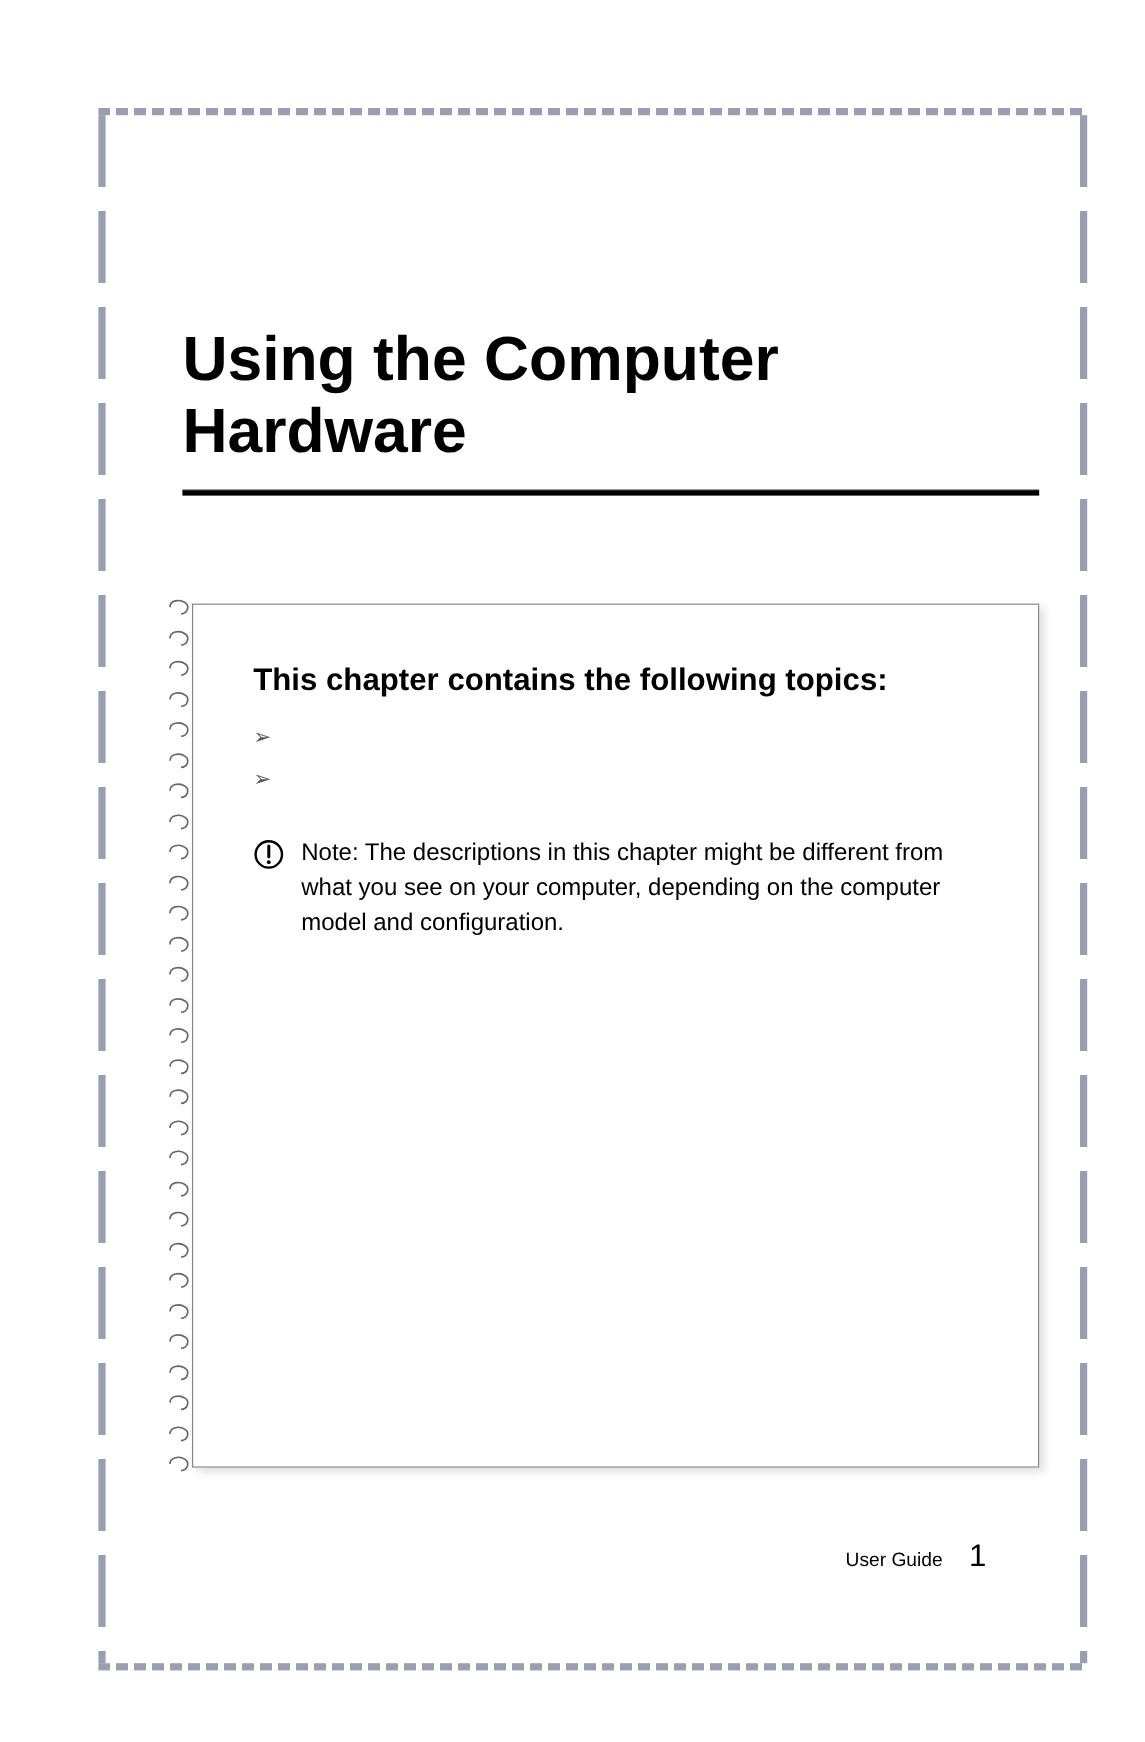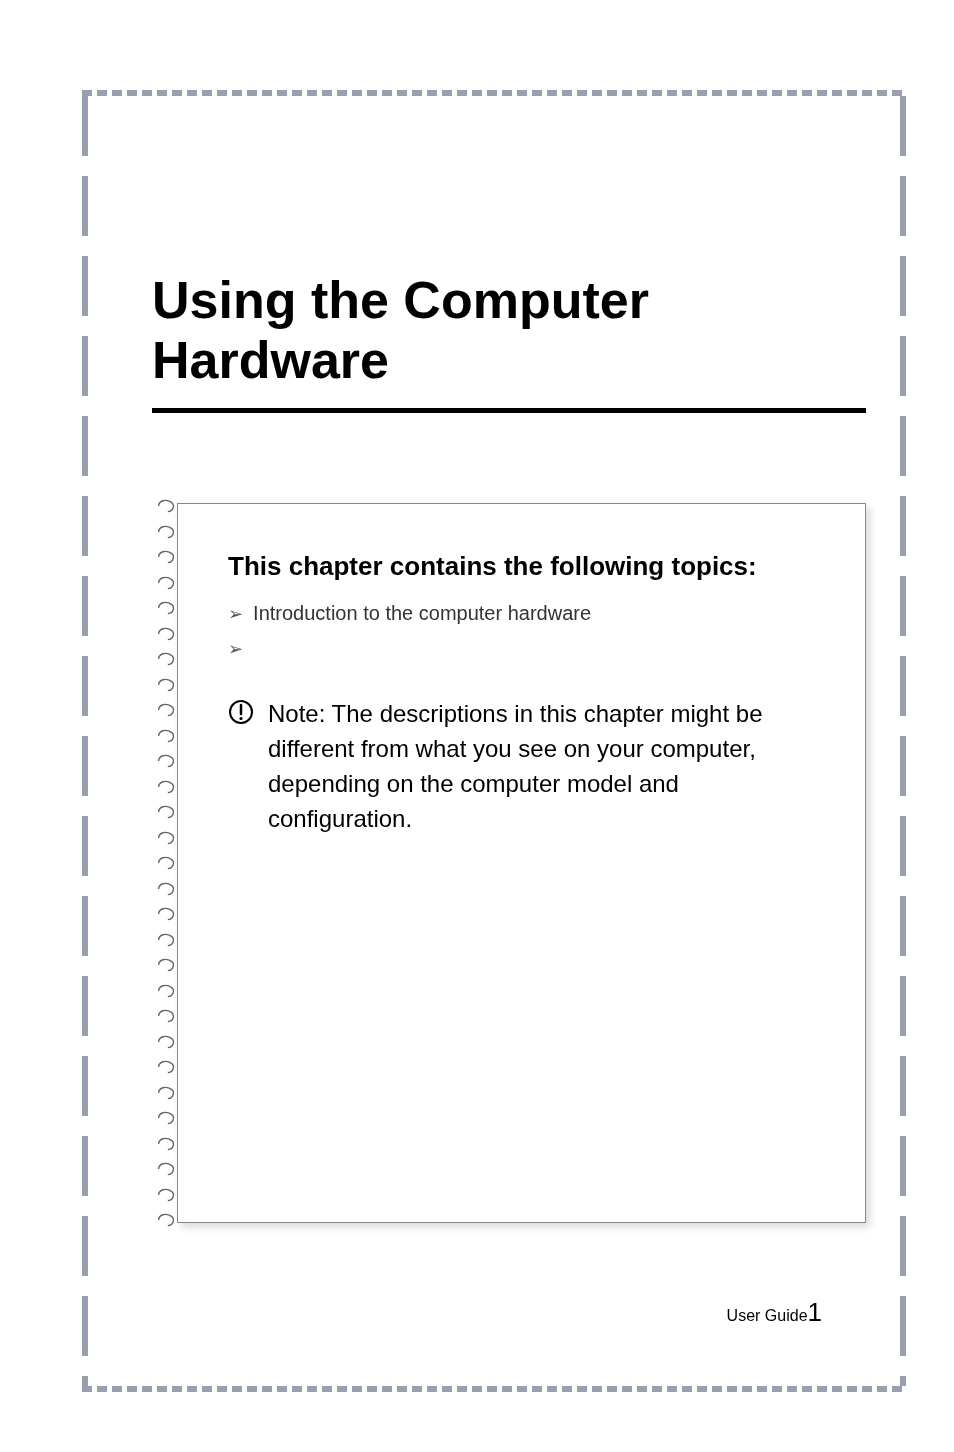--- a/index.html
+++ b/index.html
@@ -96,21 +96,21 @@
       margin-top: 18px;
       margin-left: 30px;
       margin-right: 0;
       border-bottom: 4px solid #000;
       border-top: 1px solid #000;
       height: 3px;
     }
     .info-box-wrapper {
       position: relative;
       margin-top: 90px;
-      margin-left: 55px;
+      margin-left: 38px;
       margin-right: 0;
     }
     .spiral-binding {
       position: absolute;
       left: -22px;
       top: -8px;
       bottom: -8px;
       width: 30px;
       display: flex;
       flex-direction: column;
@@ -163,33 +163,34 @@
       align-items: flex-start;
       gap: 14px;
     }
     .note-icon {
       flex-shrink: 0;
       width: 26px;
       height: 26px;
       margin-top: 2px;
     }
     .note-text {
-      font-size: 24px;
+      font-size: 20px;
       color: #000;
       line-height: 1.45;
     }
     .note-label {
       font-weight: normal;
     }
     .footer {
       position: absolute;
-      bottom: 24px;
+      bottom: 40px;
       right: 44px;
       display: flex;
       align-items: baseline;
+      gap: 22px;
     }
     .footer-label {
       font-size: 16px;
       color: #000;
     }
     .page-number {
       font-size: 26px;
       color: #000;
     }
   </style>
@@ -299,21 +300,20 @@
             </svg></div>
       </div>
 
       <div class="info-box">
 
         <h2 class="section-heading">This chapter contains the following topics:</h2>
 
         <ul class="bullet-list">
           <li>
             <span class="bullet-arrow">➢</span>
-            <span>Introduction to the computer hardware</span>
           </li>
           <li>
             <span class="bullet-arrow">➢</span>
           </li>
         </ul>
 
         <div class="note-block">
           <div class="note-icon">
             <svg viewBox="0 0 26 26">
               <circle cx="13" cy="13" r="11" fill="none" stroke="#000" stroke-width="2"></circle>

